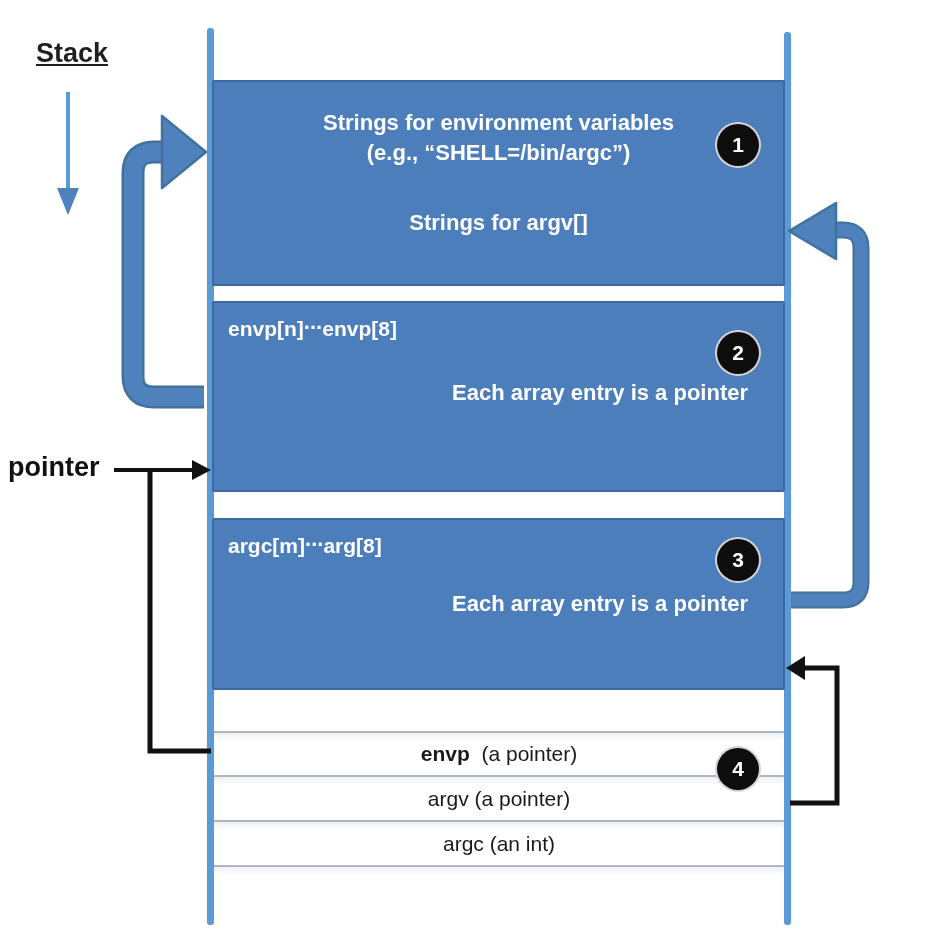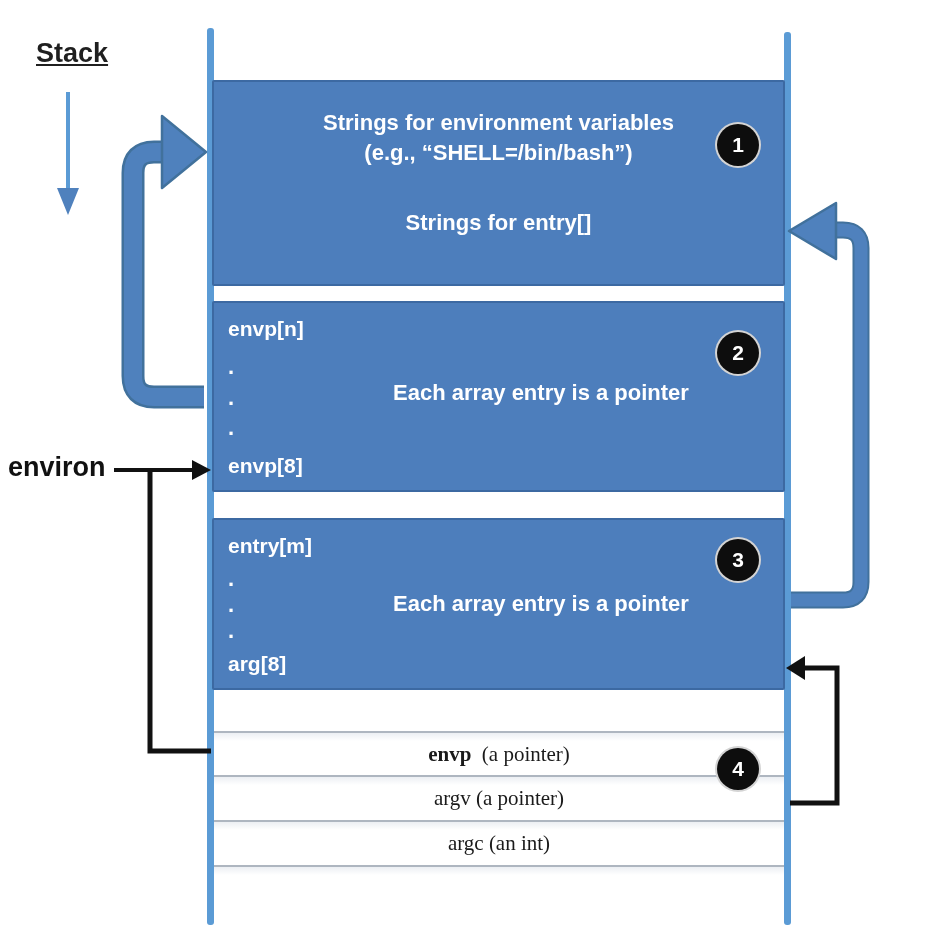--- a/index.html
+++ b/index.html
@@ -22,33 +22,33 @@
     box-sizing:border-box;border-radius:2px;
     color:#ffffff;
   }
   .box1{top:80px;height:206px;display:flex;flex-direction:column;align-items:center;padding-top:26px;}
   .box1 .ln{font-size:22px;font-weight:bold;line-height:30px;text-align:center;}
   .box1 .ln.gap{margin-top:40px;}
   .box2{top:301px;height:191px;}
   .box3{top:518px;height:172px;}
   .side-col{
     position:absolute;left:14px;top:0;bottom:0;
-    display:flex;flex-direction:column;justify-content:space-between;
+    display:flex;flex-direction:row;justify-content:space-between;
     padding:14px 0 12px;box-sizing:border-box;
   }
   .side-col .lbl{font-size:21px;font-weight:bold;line-height:24px;}
   .side-col .dot{font-size:22px;font-weight:bold;line-height:10px;}
   .note{
-    position:absolute;left:179px;width:346px;
-    font-size:22px;font-weight:bold;text-align:left;line-height:28px;
+    position:absolute;left:188px;width:346px;
+    font-size:22px;font-weight:bold;text-align:right;line-height:28px;
   }
   .box2 .note{top:76px;}
   .box3 .note{top:70px;}
   
-  .frame4{position:absolute;left:214px;top:690px;width:570px;height:235px;background:#ffffff;font-family:Liberation Serif, serif;}
+  .frame4{position:absolute;left:214px;top:690px;width:570px;height:235px;background:#ffffff;}
   .r4row{
     position:absolute;left:0;right:0;text-align:center;
     color:#1a1a1a;font-size:21px;box-sizing:border-box;
   }
   .r4row.sep{
     border-top:2px solid #aeb6c0;
     background:linear-gradient(180deg,#eceff3 0,#ffffff 8px);
   }
   .r4row .em{font-weight:bold;}
   .row-blank1{top:0;height:41px;}
@@ -83,38 +83,38 @@
 </head>
 <body>
 
 <div class="canvas">
 
   <div class="rail left"></div>
   <div class="rail right"></div>
 
   <div class="bluebox box1">
     <div class="ln">Strings for environment variables</div>
-    <div class="ln">(e.g., “SHELL=/bin/bash”)</div>
-    <div class="ln gap">Strings for entry[]</div>
+    <div class="ln">(e.g., “SHELL=/bin/argc”)</div>
+    <div class="ln gap">Strings for argv[]</div>
   </div>
 
   <div class="bluebox box2">
     <div class="side-col">
       <div class="lbl">envp[n]</div>
       <div class="dot">.</div>
       <div class="dot">.</div>
       <div class="dot">.</div>
       <div class="lbl">envp[8]</div>
     </div>
     <div class="note">Each array entry is a pointer</div>
   </div>
 
   <div class="bluebox box3">
     <div class="side-col">
-      <div class="lbl">entry[m]</div>
+      <div class="lbl">argc[m]</div>
       <div class="dot">.</div>
       <div class="dot">.</div>
       <div class="dot">.</div>
       <div class="lbl">arg[8]</div>
     </div>
     <div class="note">Each array entry is a pointer</div>
   </div>
 
   <div class="frame4">
     <div class="r4row row-blank1"></div>
@@ -129,21 +129,21 @@
     </div>
     <div class="r4row row-blank2 sep"></div>
   </div>
 
   <div class="badge b1">1</div>
   <div class="badge b2">2</div>
   <div class="badge b3">3</div>
   <div class="badge b4">4</div>
 
   <div class="stack-label">Stack</div>
-  <div class="environ-label">environ</div>
+  <div class="environ-label">pointer</div>
 
   <svg class="overlay" width="944" height="952" viewBox="0 0 944 952">
 
     <g>
       <line x1="68" y1="92" x2="68" y2="192" stroke="#5b9bd5" stroke-width="4"></line>
       <polygon points="57,188 79,188 68,215" fill="#4f81bd"></polygon>
     </g>
 
     <g>
       <path d="M 204 397 H 154 Q 133 397 133 376 V 173 Q 133 152 154 152 H 162" fill="none" stroke="#41719c" stroke-width="23" stroke-linecap="butt"></path>

